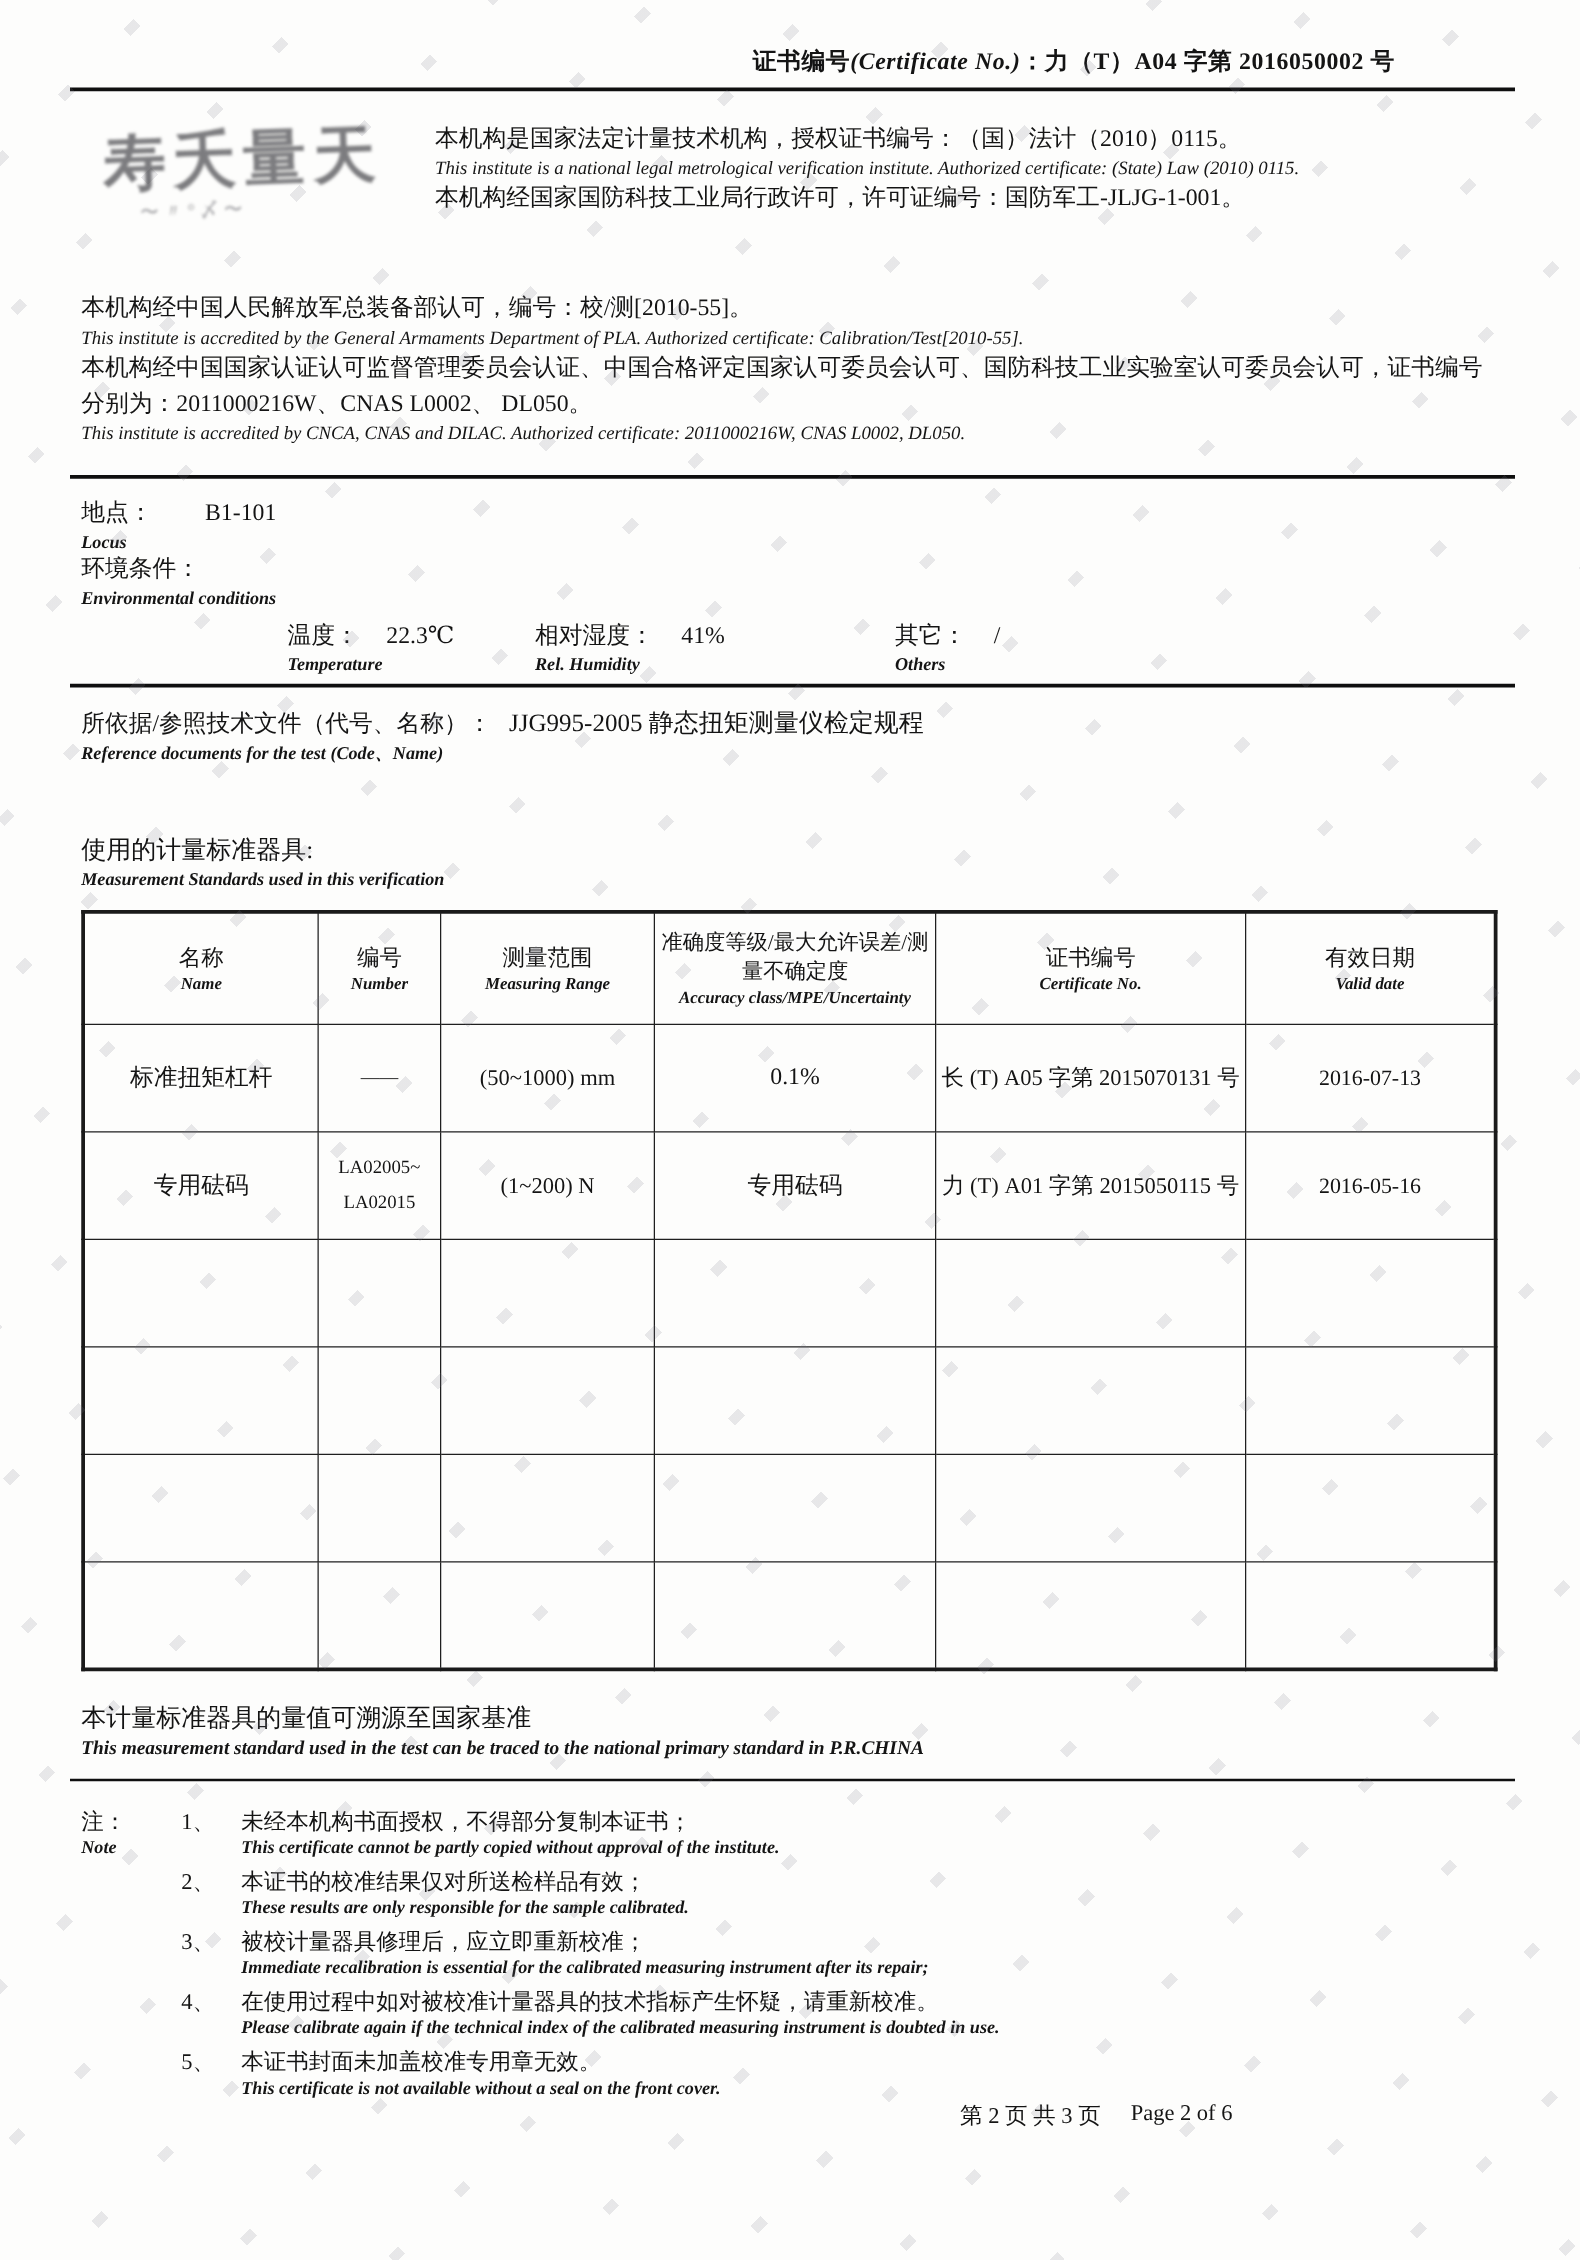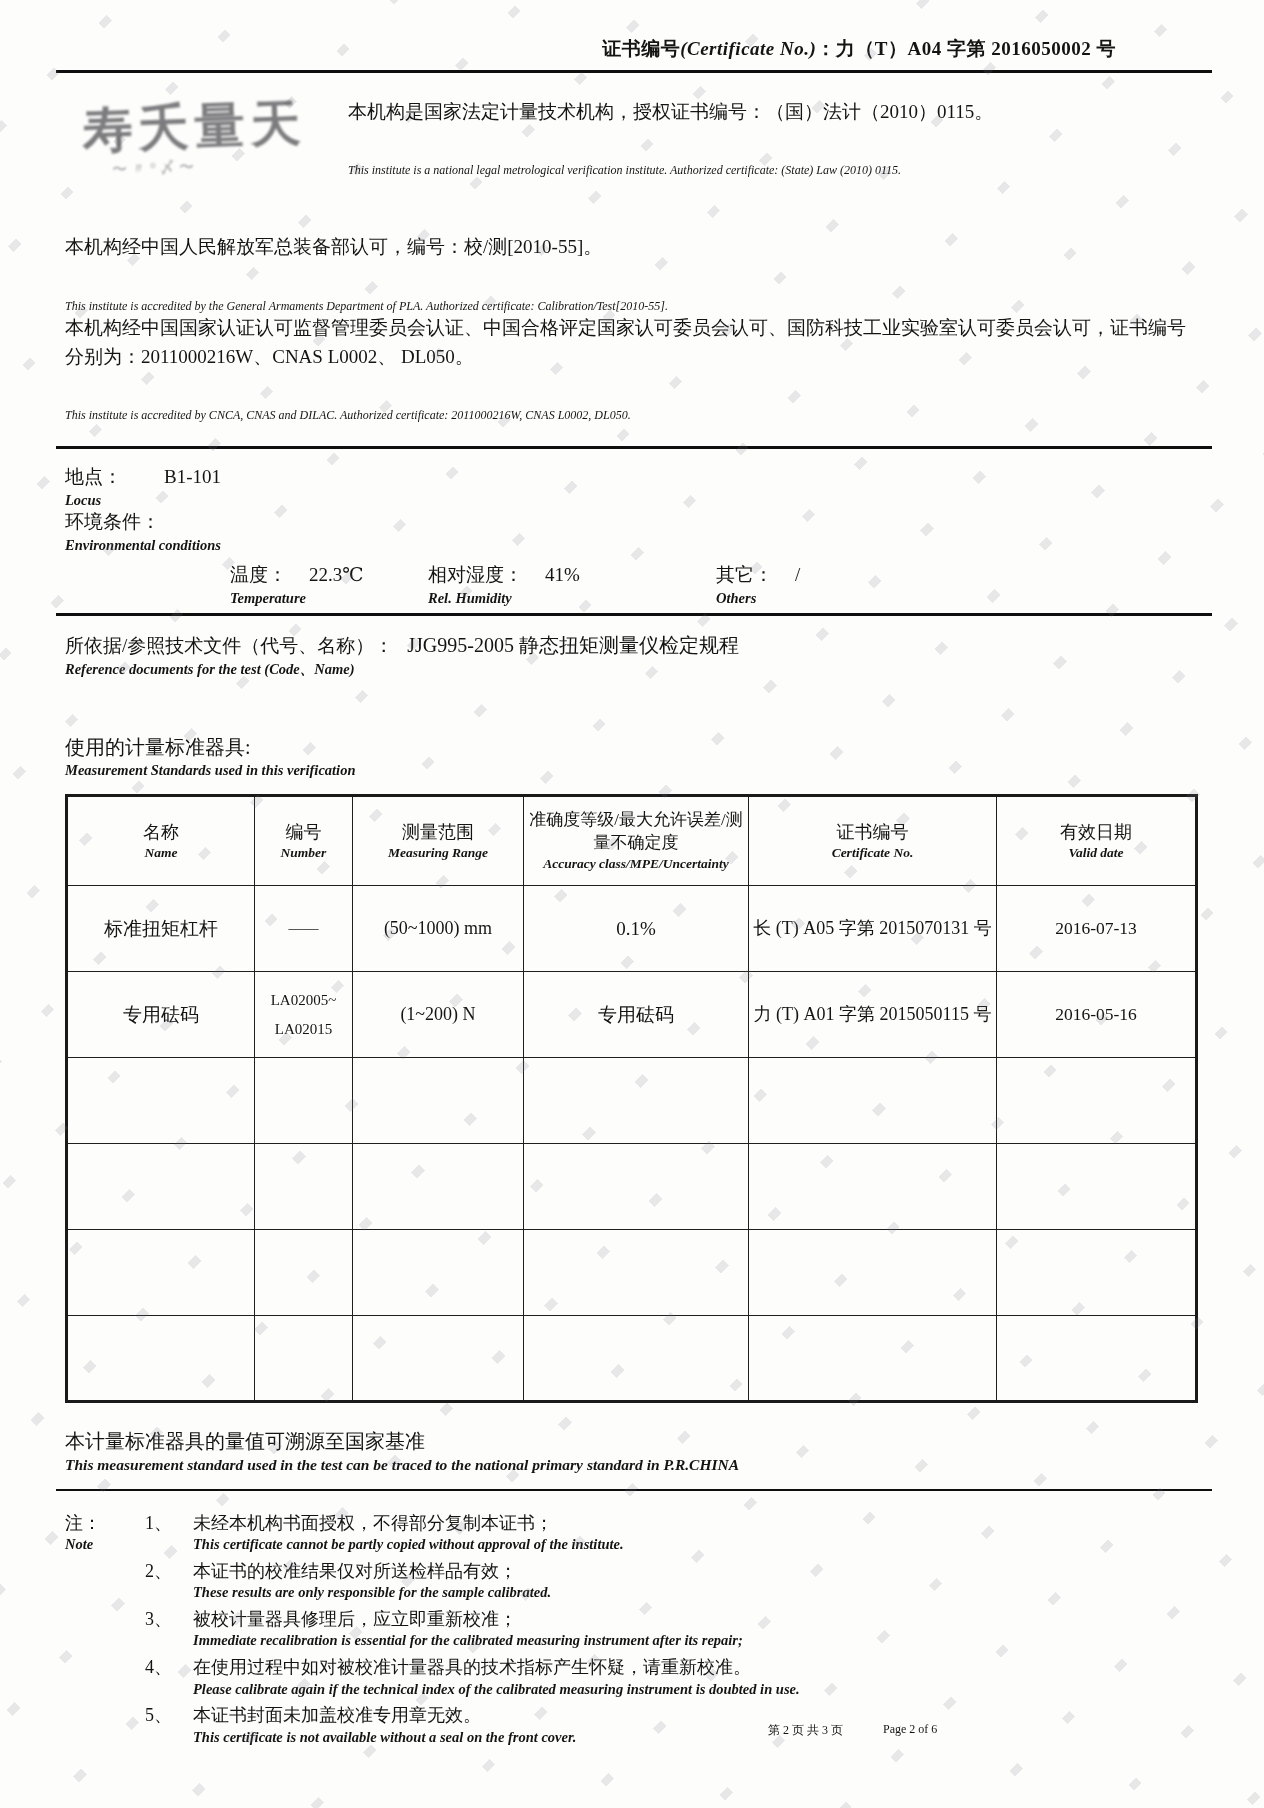--- a/index.html
+++ b/index.html
@@ -36,21 +36,21 @@
     color:rgba(45,45,50,.62);
     filter:blur(1.2px);
     transform:rotate(-2deg);
     user-select:none;
   }
   .stamp .big { font-size:50px; font-weight:bold; letter-spacing:6px; line-height:1; }
   .stamp .sub { font-size:15px; letter-spacing:4px; margin:6px 0 0 28px; color:rgba(60,60,65,.5); }
   .intro-text { margin-left:283px; }
 
   .zh  { font-size:19px; line-height:1.42; }
-  .en-big   { font-style:italic; font-size:12px; line-height:1.32;margin-top:37px; }
+  .en-big   { font-style:italic; font-size:15px; line-height:1.32; }
   .en-small { font-style:italic; font-weight:bold; font-size:14.5px; line-height:1.25; }
 
   .accred { margin:6px 65px 0 65px; }
   .accred .zh { line-height:1.5; }
 
   .loc { margin:15px 65px 0 65px; }
   .loc-row .val { margin-left:42px; }
   .env-row { display:flex; margin:8px 0 6px 165px; }
   .env-item { min-width:198px; }
   .env-item.w2 { min-width:228px; }
@@ -92,22 +92,22 @@
 
   .notes { margin:20px 65px 0 65px; }
   .n-row { display:flex; align-items:baseline; }
   .n-label { width:80px; flex:0 0 80px; font-size:18px; }
   .n-num   { width:48px; flex:0 0 48px; font-size:18px; }
   .n-text  { flex:1; font-size:18px; line-height:1.35; }
   .n-row.en .n-label, .n-row.en .n-text { font-style:italic; font-weight:bold; font-size:14.5px; line-height:1.3; }
   .n-item { margin-bottom:5px; }
 
   .footer {
-    position:absolute; left:768px; top:1722px;
-    display:flex; gap:40px; font-size:12px;
+    position:absolute; left:768px; top:1680px;
+    display:flex; gap:24px; font-size:18px;
   }
 </style>
 </head>
 <body>
 
 <div class="page">
   <div class="wm"></div>
 
   <div class="hdr">
     <span>证书编号</span><span class="en">(Certificate No.)</span><span>：力（T）A04 字第 2016050002 号</span>
@@ -115,20 +115,21 @@
   <div class="rule"></div>
 
   <div class="intro">
     <div class="stamp">
       <div class="big">寿夭量天</div>
       <div class="sub">〜〃°〆〜</div>
     </div>
     <div class="intro-text">
       <div class="zh">本机构是国家法定计量技术机构，授权证书编号：（国）法计（2010）0115。</div>
       <div class="en-big">This institute is a national legal metrological verification institute.  Authorized certificate: (State) Law (2010) 0115.</div>
+      <div class="zh">本机构经国家国防科技工业局行政许可，许可证编号：国防军工-JLJG-1-001。</div>
     </div>
   </div>
 
   <div class="accred">
     <div class="zh">本机构经中国人民解放军总装备部认可，编号：校/测[2010-55]。</div>
     <div class="en-big">This institute is accredited by the General Armaments Department of PLA. Authorized certificate: Calibration/Test[2010-55].</div>
     <div class="zh">本机构经中国国家认证认可监督管理委员会认证、中国合格评定国家认可委员会认可、国防科技工业实验室认可委员会认可，证书编号分别为：2011000216W、CNAS L0002、 DL050。</div>
     <div class="en-big">This institute is accredited by CNCA, CNAS and DILAC. Authorized certificate: 2011000216W, CNAS L0002, DL050.</div>
   </div>
 

